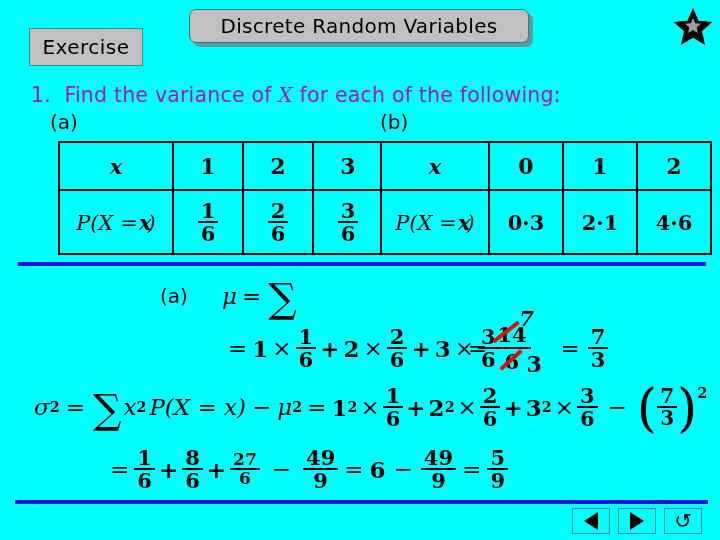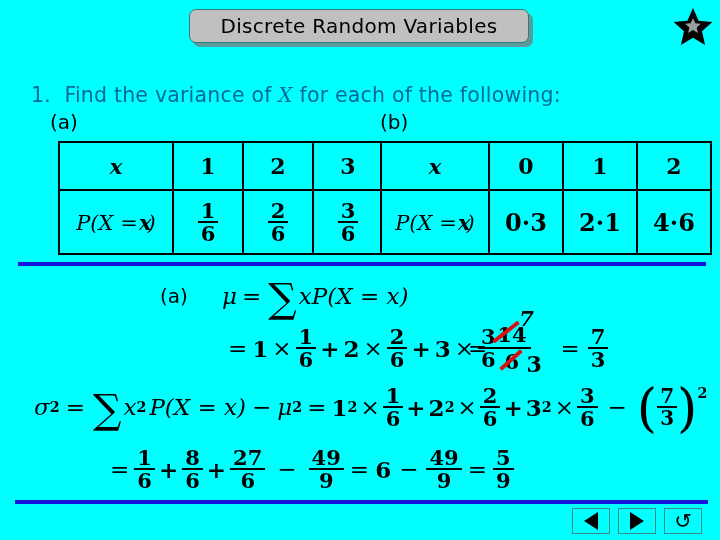--- a/index.html
+++ b/index.html
@@ -73,21 +73,21 @@
     width: 40px;
     height: 38px;
   }
 
   
   .question {
     position: absolute;
     left: 31px;
     top: 83px;
     font-size: 20.5px;
-    color: #0369a1;
+    color: #a21caf;
     white-space: nowrap;
     letter-spacing: 0.2px;
   }
   .question .mi {
     font-family: "DejaVu Serif", serif;
     font-style: italic;
     font-size: 20px;
   }
   .lbl-a {
     position: absolute;
@@ -144,21 +144,21 @@
     width: 68px;
     height: 62px;
   }
   #table-b .cell-val,
   #table-b .cell-frac { width: 72px; }
   #table-b .cell-head-label,
   #table-b .cell-prob-label { width: 106px; }
   #table-b .cell-prob-label { height: 58px; }
   #table-b .cell-frac {
     font-weight: bold;
-    font-size: 24px;
+    font-size: 21px;
   }
 
   .pxlabel {
     font-family: "DejaVu Serif", serif;
     font-style: italic;
     font-size: 21px;
     white-space: nowrap;
     display: inline-block;
   }
   .pxlabel .tight { letter-spacing: -4px; margin-left: -2px; font-weight: bold; }
@@ -314,20 +314,23 @@
     border-top: 9px solid transparent;
     border-bottom: 9px solid transparent;
     border-left: 14px solid #000;
   }
 </style>
 </head>
 <body>
 
 <div id="slide">
 
+  <div class="btn-exercise">
+    <span>Exercise</span>
+  </div>
 
   <div class="title-shadow"></div>
   <div class="title-box">
     <span>Discrete Random Variables</span>
   </div>
 
   <span class="star-icon">
     <svg width="40" height="38" viewBox="0 0 40 38">
       <polygon points="20,1 25.6,13.8 39.4,15 29,24.3 32.1,38 20,30.7 7.9,38 11,24.3 0.6,15 14.4,13.8" fill="#000000"></polygon>
       <polygon points="20,11 22.3,16.2 27.9,16.7 23.7,20.5 24.9,26 20,23 15.1,26 16.3,20.5 12.1,16.7 17.7,16.2" fill="#9aa0a0"></polygon>
@@ -397,21 +400,20 @@
     </table>
 
   <div class="rule-top"></div>
 
   <div class="solution-part">(a)</div>
 
   <div class="math" id="eq-mu">
     <span class="it">μ</span>
     <span style="margin:0 5px">=</span>
     <span class="sum">∑</span>
-    <span class="it">xP(X = x)</span>
   </div>
 
   <div class="math" id="eq-mu2">
     <span style="margin-right:5px">=</span>
     <span class="bd">1</span>
     <span style="margin:0 4px">×</span>
     <span class="frac" style="font-size:21px">
       <span class="num">1</span>
       <span class="den">6</span>
     </span>
@@ -504,21 +506,21 @@
     <span class="frac" style="font-size:21px">
       <span class="num">1</span>
       <span class="den">6</span>
     </span>
     <span class="bd" style="margin:0 4px">+</span>
     <span class="frac" style="font-size:21px">
       <span class="num">8</span>
       <span class="den">6</span>
     </span>
     <span class="bd" style="margin:0 4px">+</span>
-    <span class="frac" style="font-size:21px">
+    <span class="frac" style="font-size:17px">
       <span class="num">27</span>
       <span class="den">6</span>
     </span>
     <span style="margin:0 12px">−</span>
     <span class="frac" style="font-size:21px">
       <span class="num">49</span>
       <span class="den">9</span>
     </span>
     <span style="margin:0 6px">=</span>
     <span class="bd">6</span>

